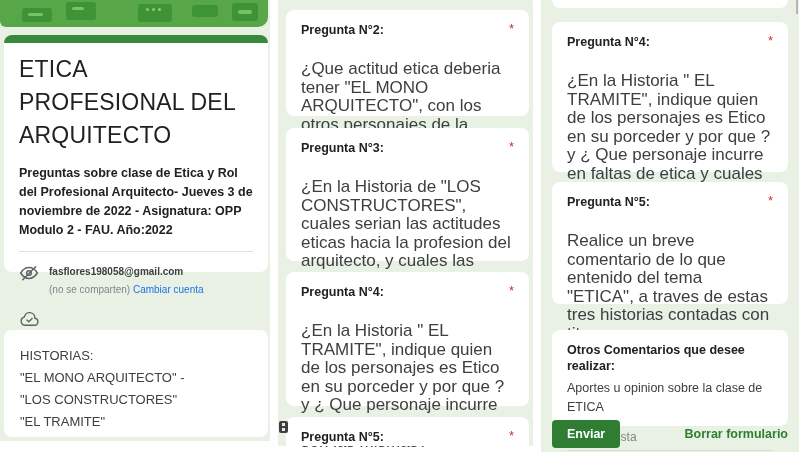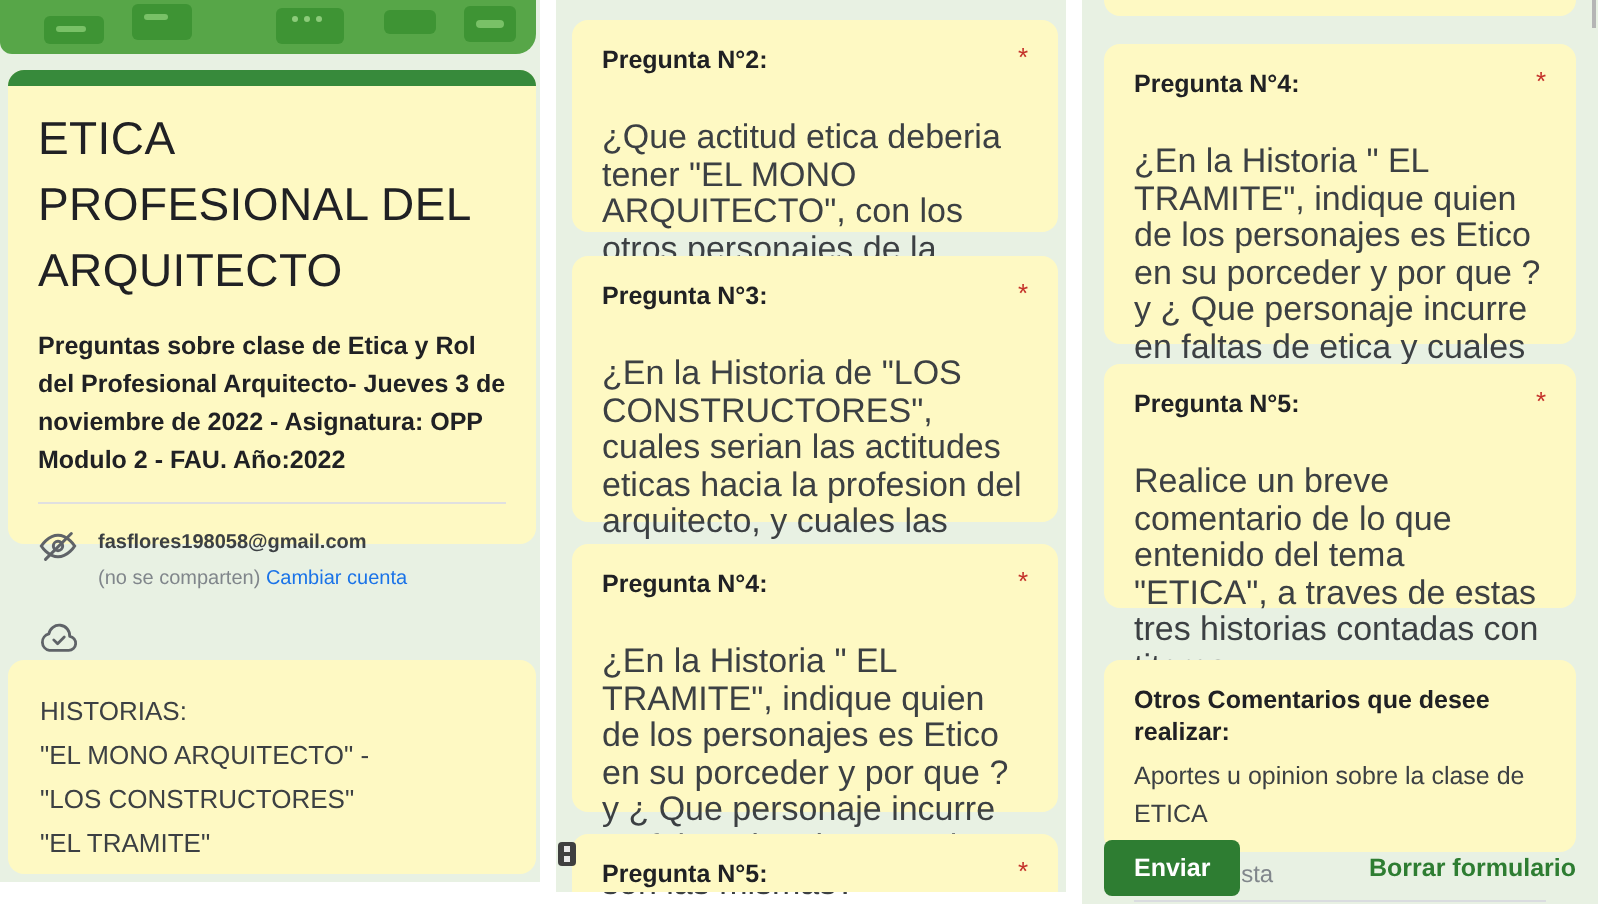--- a/index.html
+++ b/index.html
@@ -11,21 +11,21 @@
   #col2{left:278px;width:255px;height:446px;}
   #col3{left:541px;width:258px;height:452px;}
 
   
   #banner{position:absolute;left:0;top:0;width:268px;height:27px;background:#57a648;border-radius:0 0 10px 6px;overflow:hidden;}
   .bshape{position:absolute;background:#3e9434;border-radius:3px;}
   .bbar{position:absolute;background:#79c167;border-radius:2px;}
   .bdot{position:absolute;width:3px;height:3px;background:#8ccb7a;border-radius:50%;}
 
   
-  .card{position:absolute;background:#fef9c3;border-radius:8px;}
+  .card{position:absolute;background:#ffffff;border-radius:8px;}
   .accentbar{height:8px;background:#378a3b;border-radius:8px 8px 0 0;}
 
   #header-card{left:4px;top:35px;width:264px;height:237px;}
   .hc-inner{padding:10px 15px 0 15px;}
   .form-title{font-size:23px;line-height:33px;color:#202124;letter-spacing:.2px;}
   .form-desc{margin-top:12px;font-size:12.5px;line-height:19px;font-weight:700;color:#202124;}
   .divider{margin-top:11px;border-top:1px solid #e0e0e0;}
   .email-row{margin-top:11px;display:flex;gap:10px;}
   .email-texts{font-size:10px;line-height:18px;}
   .email-addr{font-weight:700;color:#3c4043;}

